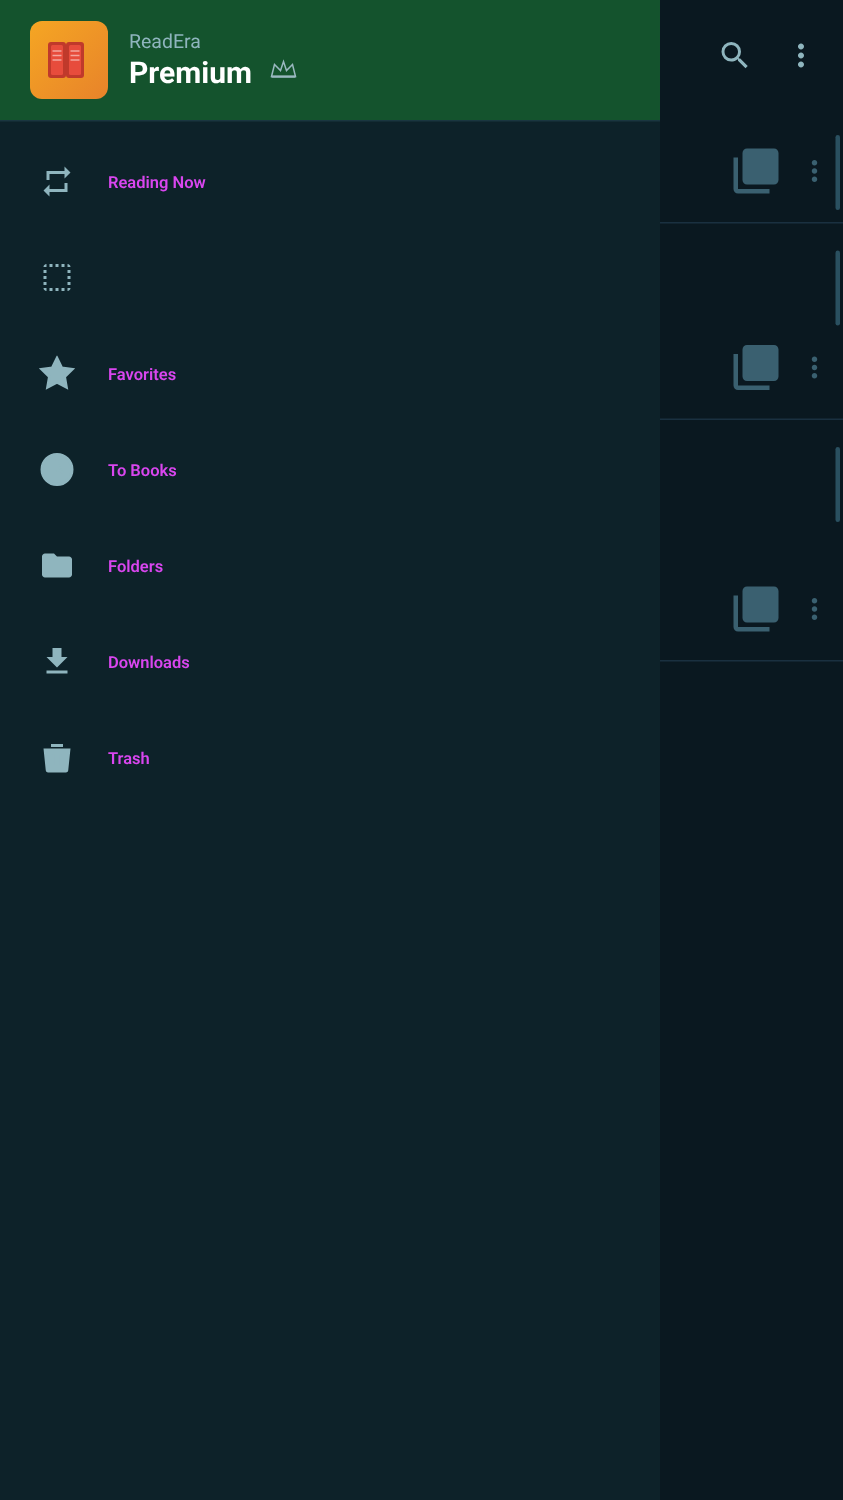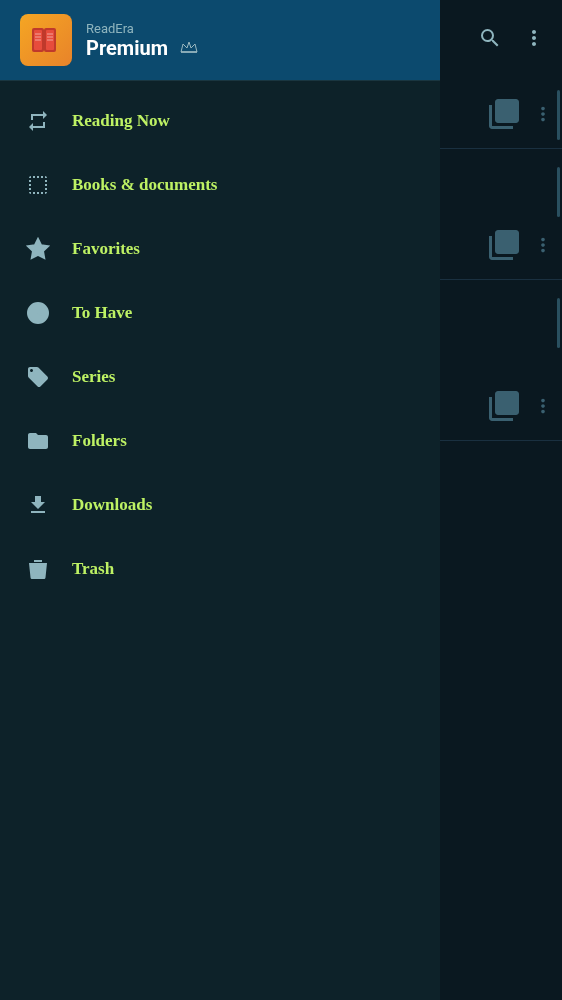--- a/index.html
+++ b/index.html
@@ -31,21 +31,21 @@
       display: flex;
       flex-direction: column;
       z-index: 10;
     }
 
     .header {
       display: flex;
       align-items: center;
       padding: 32px 20px;
       height: 80px;
-      background-color: #0c4a6e;
+      background-color: #14532d;
     }
 
     .app-logo {
       width: 52px;
       height: 52px;
       border-radius: 8px;
       background: linear-gradient(135deg, #f5a623, #e8832a);
       display: flex;
       align-items: center;
       justify-content: center;
@@ -111,24 +111,23 @@
       flex-shrink: 0;
     }
 
     .nav-icon svg {
       fill: #8fb5be;
       width: 24px;
       height: 24px;
     }
 
     .nav-label {
-      color: #bef264;
-      font-size: 17px;
+      color: #d946ef;
+      font-size: 11px;
       font-weight: 600;
-      font-family: Liberation Serif, serif;
     }
 
     
     .right-panel {
       flex: 1;
       background-color: #0a1820;
       position: relative;
       overflow: hidden;
     }
 
@@ -198,52 +197,43 @@
         </div>
         <span class="nav-label">Reading Now</span>
       </div>
 
       <div class="nav-item">
         <div class="nav-icon">
           <svg viewBox="0 0 24 24" fill="#8fb5be" width="24" height="24">
             <path d="M3 5h2V3c-1.1 0-2 .9-2 2zm0 8h2v-2H3v2zm4 8h2v-2H7v2zM3 9h2V7H3v2zm10-6h-2v2h2V3zm6 0v2h2c0-1.1-.9-2-2-2zM5 21v-2H3c0 1.1.9 2 2 2zm-2-4h2v-2H3v2zM9 3H7v2h2V3zm2 18h2v-2h-2v2zm8-8h2v-2h-2v2zm0 8c1.1 0 2-.9 2-2h-2v2zm0-12h2V7h-2v2zm0 8h2v-2h-2v2zm-4 4h2v-2h-2v2zm0-16h2V3h-2v2z"></path>
           </svg>
         </div>
-        <span class="nav-label">Books &amp; documents</span>
       </div>
 
       <div class="nav-item">
         <div class="nav-icon">
           <svg viewBox="0 0 24 24" fill="none" stroke="#8fb5be" stroke-width="2" width="24" height="24">
             <polygon points="12,2 15.09,8.26 22,9.27 17,14.14 18.18,21.02 12,17.77 5.82,21.02 7,14.14 2,9.27 8.91,8.26"></polygon>
           </svg>
         </div>
         <span class="nav-label">Favorites</span>
       </div>
 
       <div class="nav-item">
         <div class="nav-icon">
           <svg viewBox="0 0 24 24" fill="none" stroke="#8fb5be" stroke-width="2" width="24" height="24">
             <circle cx="12" cy="12" r="10"></circle>
             <polyline points="12,6 12,12 16,14"></polyline>
           </svg>
         </div>
-        <span class="nav-label">To Have</span>
-      </div>
-
-
-
-      <div class="nav-item">
-        <div class="nav-icon">
-          <svg viewBox="0 0 24 24" fill="#8fb5be" width="24" height="24">
-            <path d="M21.41 11.58l-9-9C12.05 2.22 11.55 2 11 2H4c-1.1 0-2 .9-2 2v7c0 .55.22 1.05.59 1.42l9 9c.36.36.86.58 1.41.58.55 0 1.05-.22 1.41-.59l7-7c.37-.36.59-.86.59-1.41 0-.55-.23-1.06-.59-1.42zM5.5 7C4.67 7 4 6.33 4 5.5S4.67 4 5.5 4 7 4.67 7 5.5 6.33 7 5.5 7z"></path>
-          </svg>
-        </div>
-        <span class="nav-label">Series</span>
-      </div>
+        <span class="nav-label">To Books</span>
+      </div>
+
+
+
 
 
 
       <div class="nav-item">
         <div class="nav-icon">
           <svg viewBox="0 0 24 24" fill="#8fb5be" width="24" height="24">
             <path d="M10 4H4c-1.1 0-1.99.9-1.99 2L2 18c0 1.1.9 2 2 2h16c1.1 0 2-.9 2-2V8c0-1.1-.9-2-2-2h-8l-2-2z"></path>
           </svg>
         </div>
         <span class="nav-label">Folders</span>

